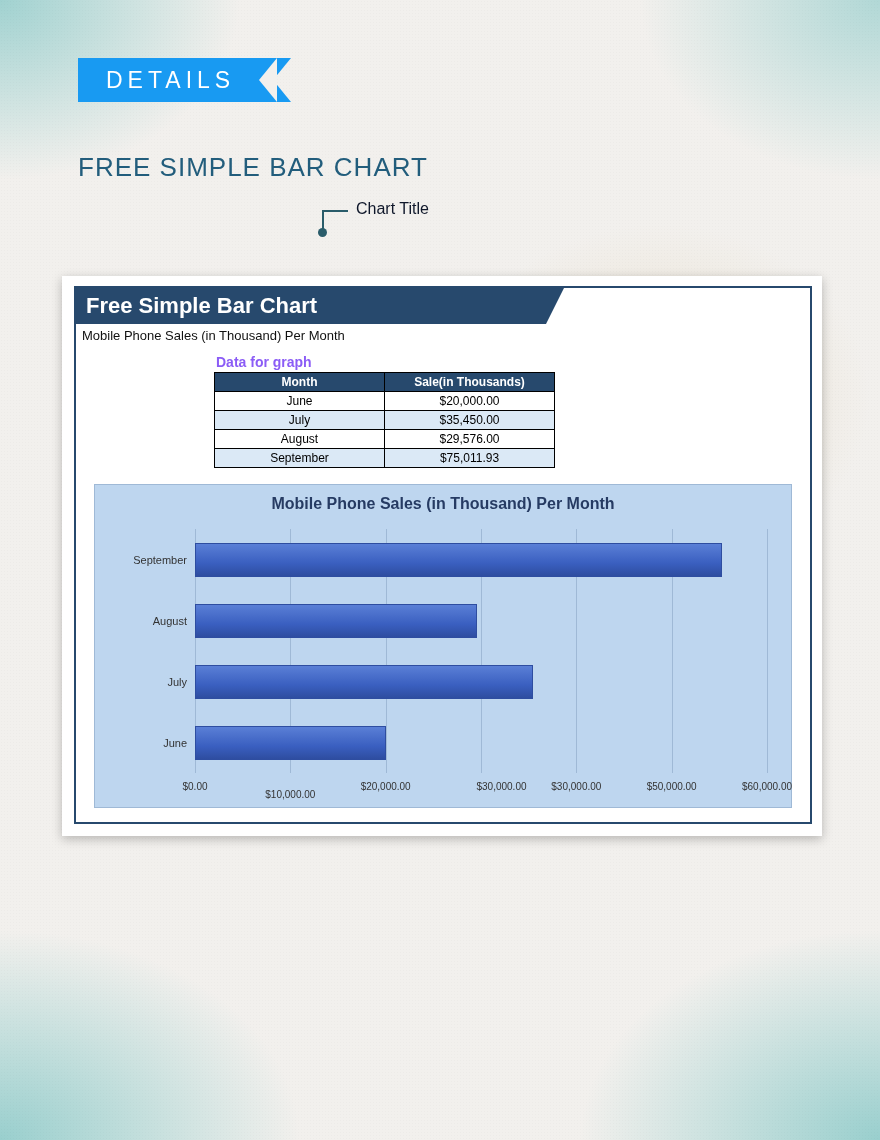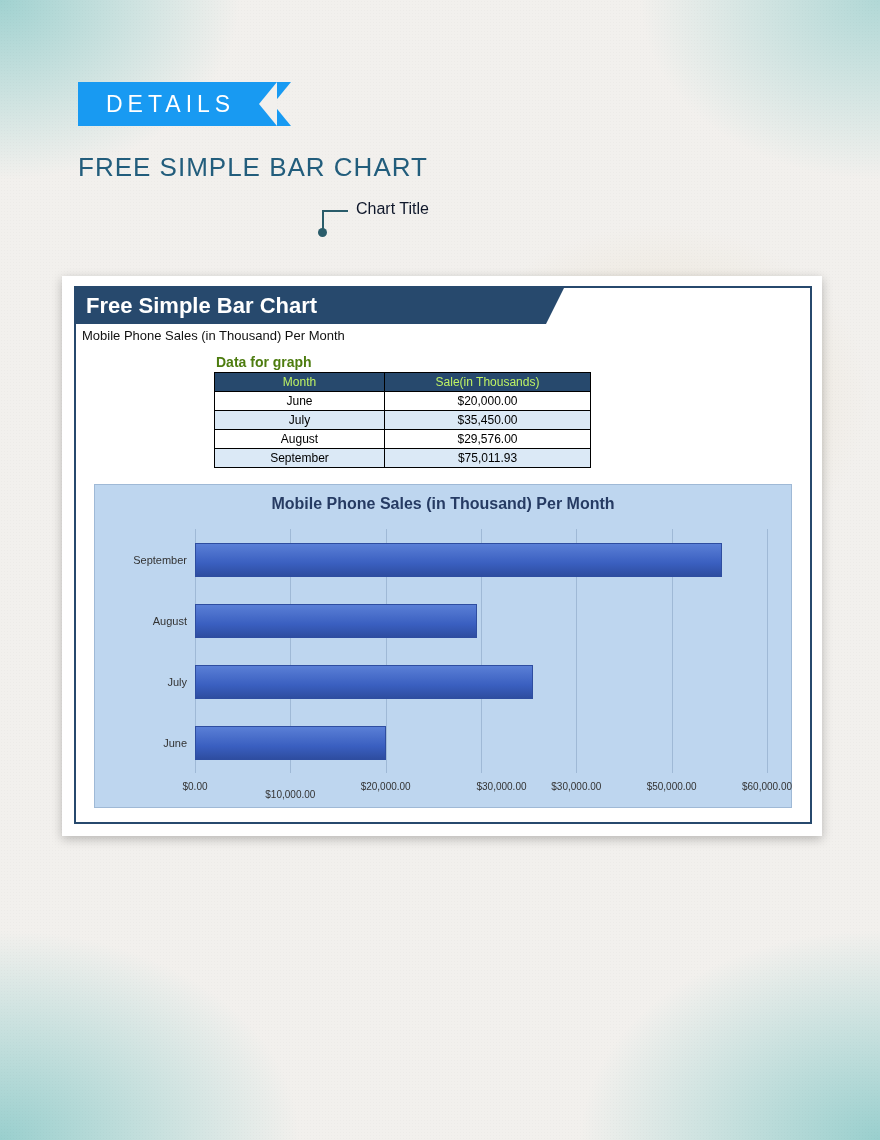--- a/index.html
+++ b/index.html
@@ -29,21 +29,20 @@
     position: absolute;
     top: 58px; left: 78px;
     height: 44px;
     background: #189af2;
     color: #fff;
     font-weight: 400;
     font-size: 23px;
     letter-spacing: 5px;
     padding: 0 38px 0 28px;
     line-height: 44px;
-    margin-top: 24px;
   }
   .ribbon::after{
     content:"";
     position:absolute;
     right:-18px; top:0;
     border-top: 22px solid #189af2;
     border-bottom: 22px solid #189af2;
     border-right: 18px solid transparent;
   }
   .ribbon::before{
@@ -121,40 +120,40 @@
     left:6px; top:40px;
     font-size:13px;
     color:#111;
   }
   .table-title{
     position:absolute;
     left:140px; top:66px;
     font-family:"Trebuchet MS", Arial, sans-serif;
     font-weight:bold;
     font-size:14px;
-    color:#4d7c0f;
+    color:#8b5cf6;
   }
   table.data{
     position:absolute;
     left:138px; top:84px;
     border-collapse:collapse;
     font-size:12px;
   }
   table.data th, table.data td{
     border:1px solid #000;
     padding:2px 0;
     text-align:center;
   }
   table.data th{
     background:#27496d;
-    color:#bef264;
-    font-weight:normal;
+    color:#ffffff;
+    font-weight:bold;
   }
   table.data th:first-child, table.data td:first-child{ width:170px; }
-  table.data th:last-child, table.data td:last-child{ width:206px; }
+  table.data th:last-child, table.data td:last-child{ width:170px; }
   table.data tr.alt td{ background:#dbe9f6; }
 
   
   .chart-box{
     position:absolute;
     left:18px; right:18px; top:196px; bottom:14px;
     background:#bed6ef;
     border:1px solid #9fb9d6;
   }
   .chart-title{

